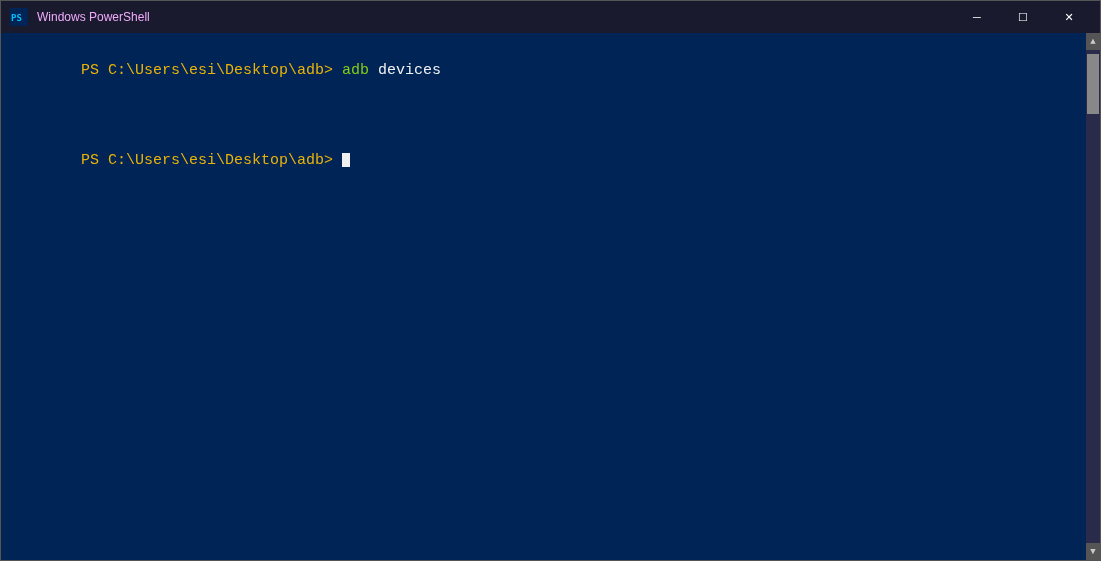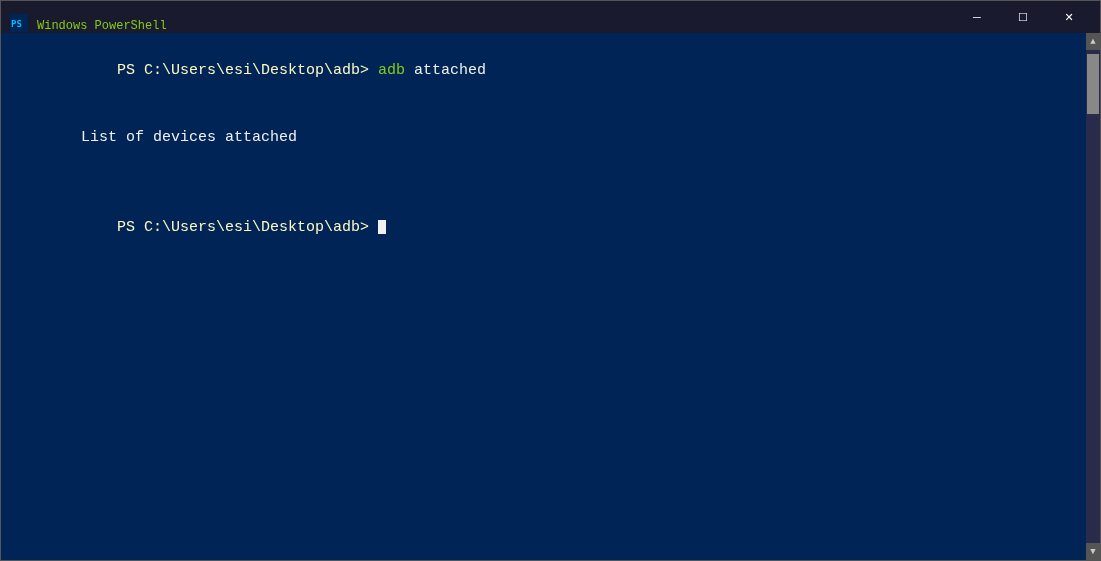--- a/index.html
+++ b/index.html
@@ -21,21 +21,21 @@
       height: 561px;
       display: flex;
       flex-direction: column;
       border: 1px solid #555;
     }
 
     .titlebar {
       height: 32px;
       background: #1a1a2e;
       display: flex;
-      align-items: flex-end;
+      align-items: center;
       padding: 0 8px;
       flex-shrink: 0;
       user-select: none;
     }
 
     .titlebar-icon {
       width: 20px;
       height: 20px;
       margin-right: 8px;
       display: flex;
@@ -43,22 +43,22 @@
       justify-content: center;
     }
 
     .titlebar-icon svg {
       width: 18px;
       height: 18px;
     }
 
     .titlebar-title {
       flex: 1;
-      color: #84cc16;
-      font-family: Liberation Mono, monospace;
+      color: #f0abfc;
+      font-family: Liberation Sans, sans-serif;
       font-size: 12px;
       font-weight: normal;
     }
 
     .titlebar-controls {
       display: flex;
       gap: 0;
     }
 
     .titlebar-btn {
@@ -90,22 +90,21 @@
       line-height: 1.5;
       padding: 4px 8px;
       overflow: hidden;
     }
 
     .line {
       white-space: pre;
     }
 
     .prompt {
-      color: #fef9c3;
-      margin-left: 36px;
+      color: #eab308;
     }
 
     .cmd {
       color: #84cc16;
     }
 
     .cmd-args {
       color: #f0f0f0;
     }
 
@@ -200,26 +199,23 @@
       <button class="titlebar-btn">─</button>
       <button class="titlebar-btn">☐</button>
       <button class="titlebar-btn close">✕</button>
     </div>
   </div>
 
   <div class="terminal-wrapper">
     <div class="terminal">
 
       <div class="line">
-        <span class="prompt">PS C:\Users\esi\Desktop\adb&gt; </span><span class="cmd">adb</span><span class="cmd-args"> attached</span>
+        <span class="prompt">PS C:\Users\esi\Desktop\adb&gt; </span><span class="cmd">adb</span><span class="cmd-args"> devices</span>
       </div>
 
-      <div class="line">
-        <span>List of devices attached</span>
-      </div>
 
 
       <div class="line">&nbsp;</div>
 
       <div class="line">
         <span class="prompt">PS C:\Users\esi\Desktop\adb&gt; </span><span class="cursor"></span>
       </div>
     </div>
 
     <div class="scrollbar">

